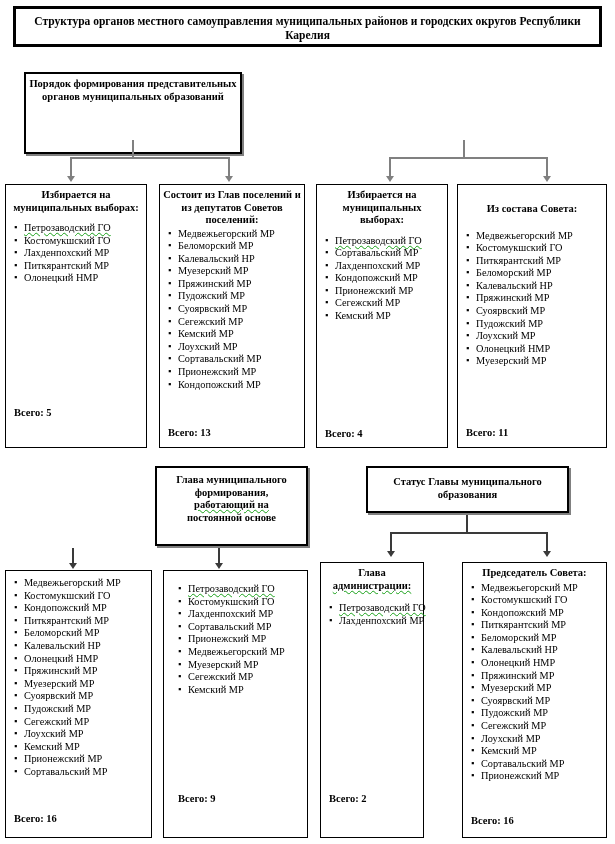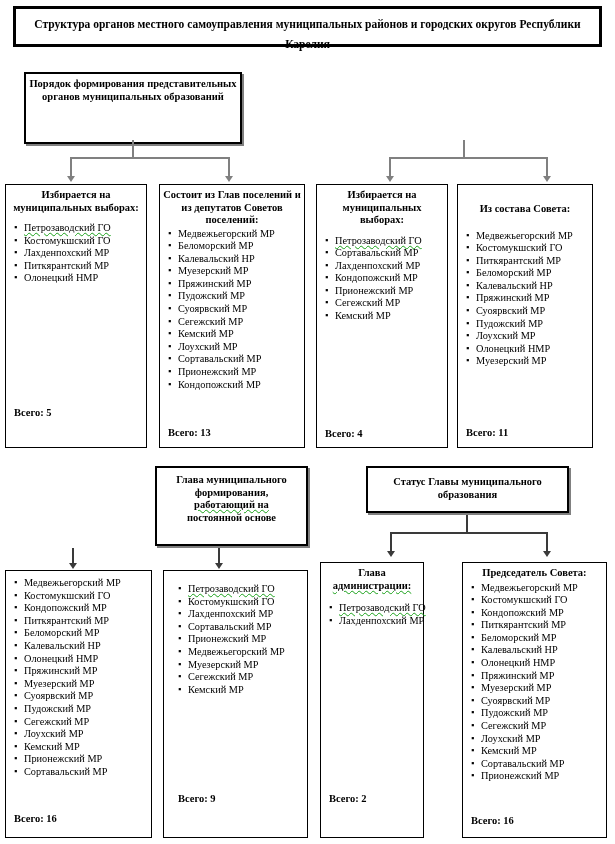--- a/index.html
+++ b/index.html
@@ -38,21 +38,21 @@
     font-weight: bold;
     text-align: center;
     font-size: 10.5px;
     line-height: 12.5px;
     padding: 4px 3px 0 3px;
   }
   .title-text {
     font-weight: bold;
     text-align: center;
     font-size: 11.5px;
-    line-height: 20px;
+    line-height: 14px;
     padding: 5px 8px;
   }
   ul.list {
     list-style: none;
     margin: 0;
     padding: 0 2px 0 8px;
   }
   ul.list li {
     font-size: 10.3px;
     line-height: 12.6px;
@@ -100,21 +100,21 @@
 </style>
 </head>
 <body>
 
 <div class="canvas">
 
   <div class="box title-box" style="left:13px; top:6px; width:589px; height:41px;">
     <div class="title-text">Структура органов местного самоуправления муниципальных районов и городских округов Республики Карелия</div>
   </div>
 
-  <div class="box shadowed" style="left:24px; top:72px; width:218px; height:72px;">
+  <div class="box shadowed" style="left:24px; top:72px; width:218px; height:82px;">
     <div class="box-title">Порядок формирования представительных органов муниципальных образований</div>
   </div>
 
 
   <div class="conn vline" style="left:132px; top:140px; height:18px;"></div>
   <div class="conn hline" style="left:70px; top:157px; width:160px;"></div>
   <div class="conn vline" style="left:70px; top:157px; height:20px;"></div>
   <div class="arrow gray" style="left:67px; top:176px;"></div>
   <div class="conn vline" style="left:228px; top:157px; height:20px;"></div>
   <div class="arrow gray" style="left:225px; top:176px;"></div>
@@ -165,21 +165,21 @@
       <li>Сортавальский МР</li>
       <li>Лахденпохский МР</li>
       <li>Кондопожский МР</li>
       <li>Прионежский МР</li>
       <li>Сегежский МР</li>
       <li>Кемский МР</li>
     </ul>
     <div class="total" style="top:243px;">Всего: 4</div>
   </div>
 
-  <div class="box" style="left:457px; top:184px; width:136px; height:264px;">
+  <div class="box" style="left:457px; top:184px; width:150px; height:264px;">
     <div class="box-title" style="padding-top:18px;">Из состава Совета:</div>
     <ul class="list" style="margin-top:14px;">
       <li>Медвежьегорский МР</li>
       <li>Костомукшский ГО</li>
       <li>Питкярантский МР</li>
       <li>Беломорский МР</li>
       <li>Калевальский НР</li>
       <li>Пряжинский МР</li>
       <li>Суоярвский МР</li>
       <li>Пудожский МР</li>

